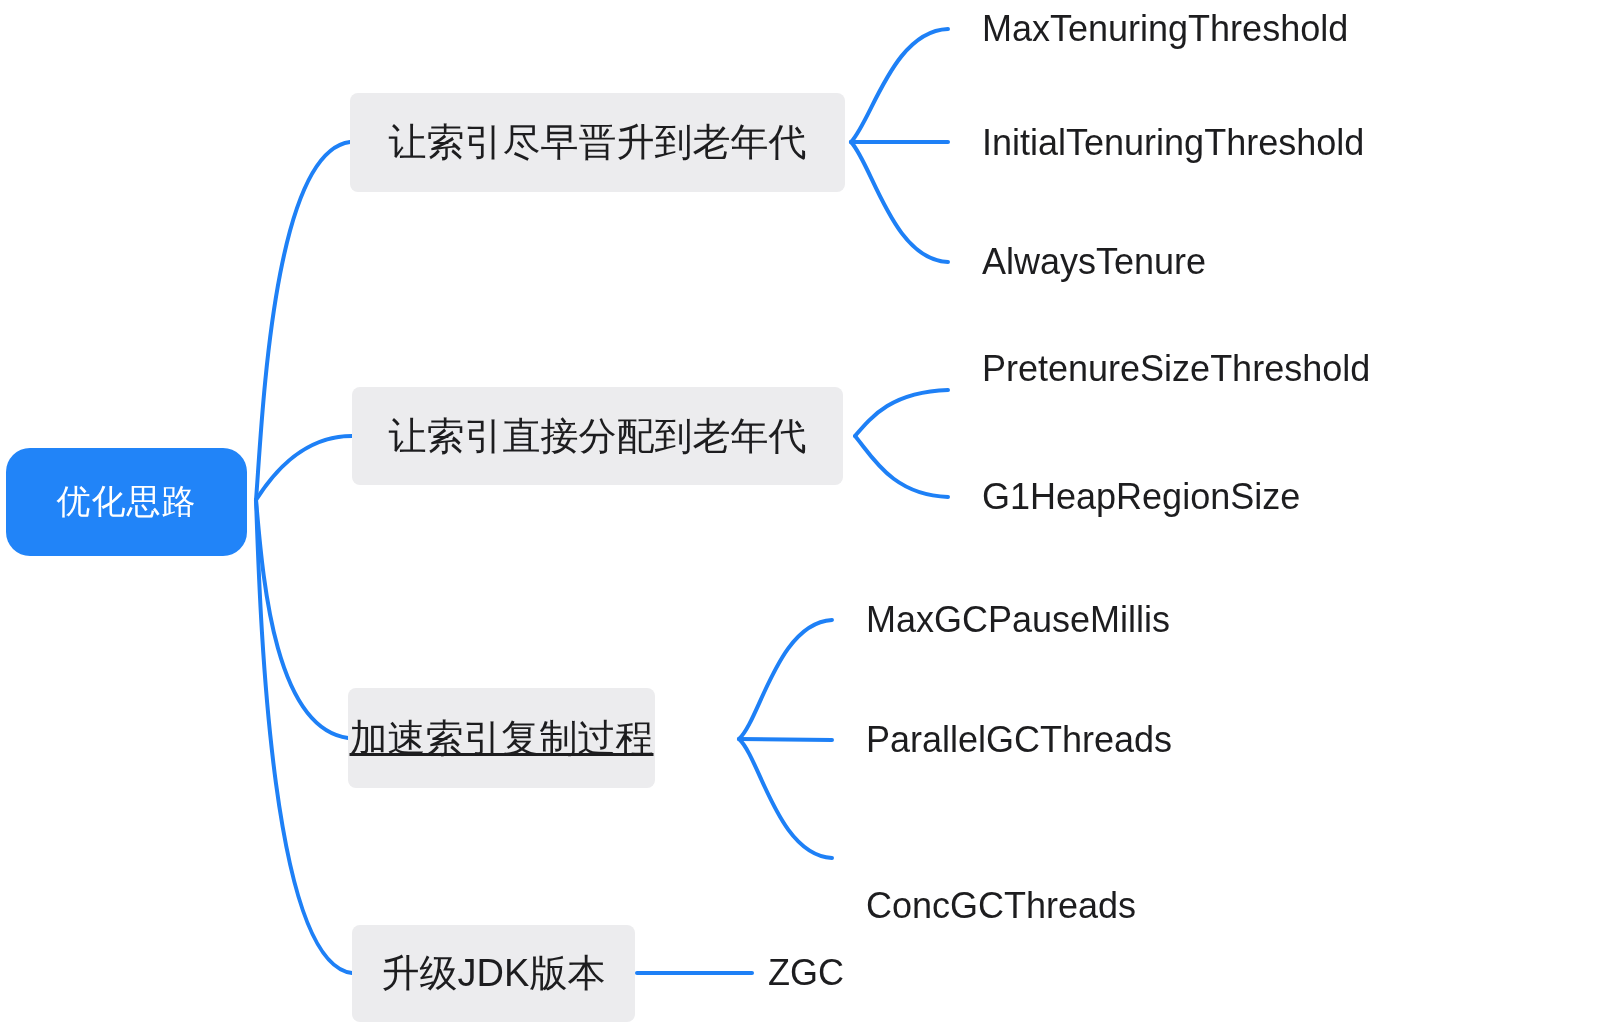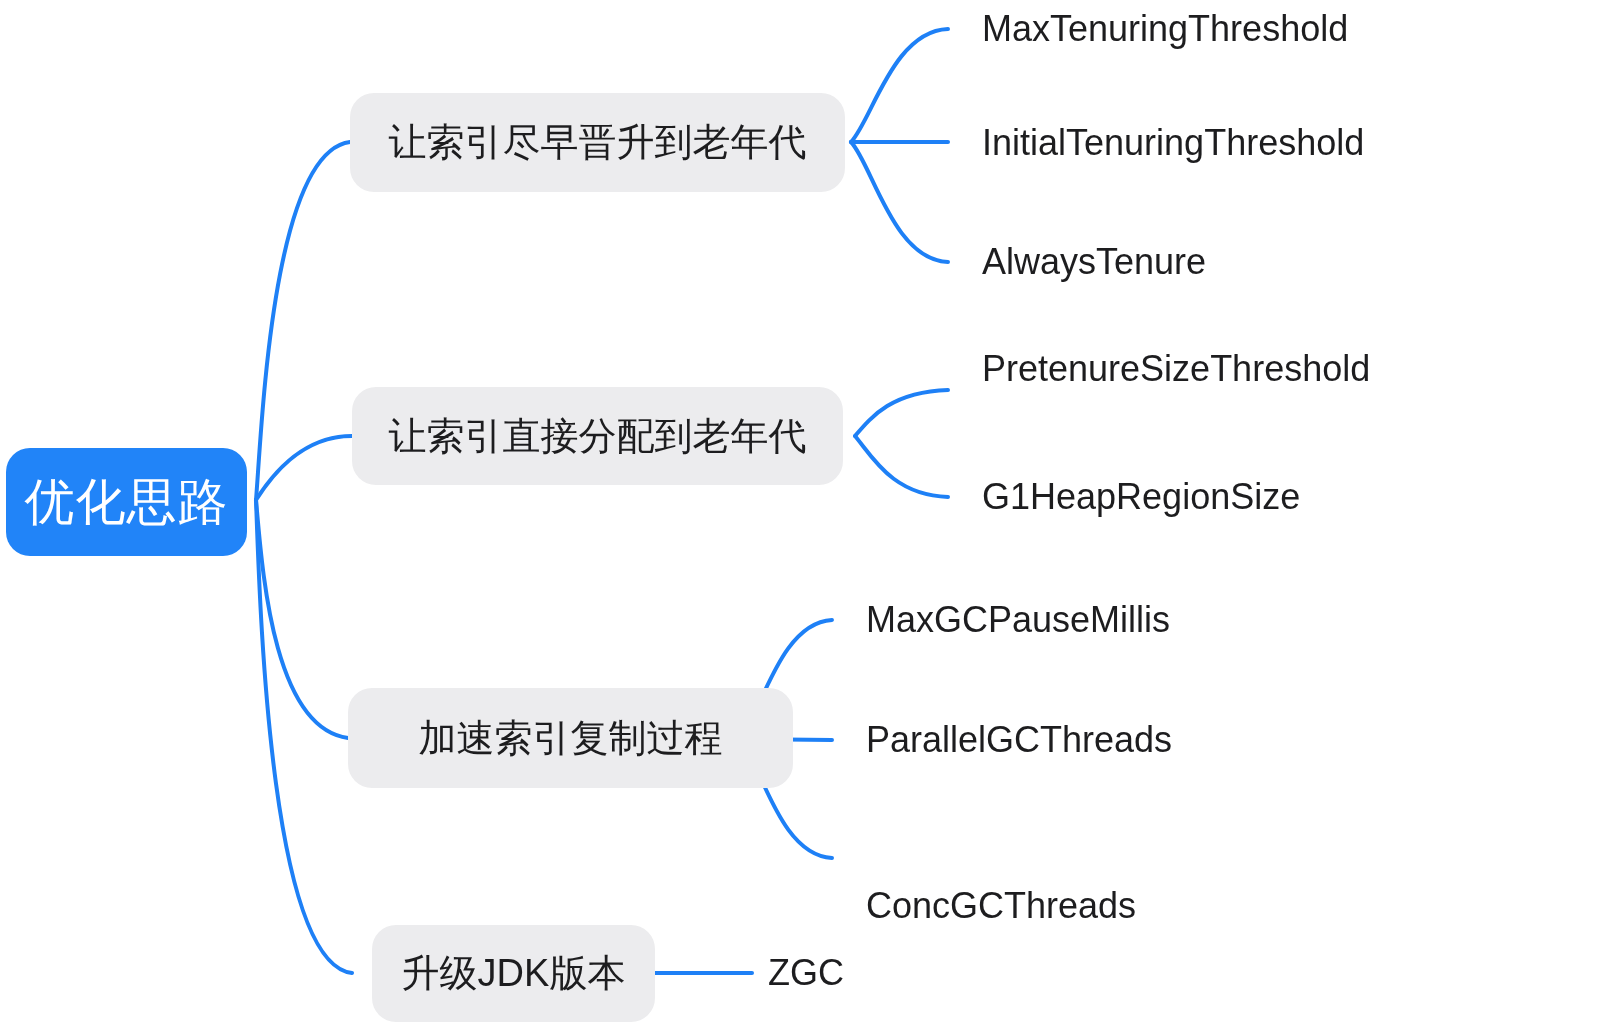--- a/index.html
+++ b/index.html
@@ -39,28 +39,28 @@
     display:flex;
     align-items:center;
     justify-content:center;
     white-space:nowrap;
     cursor:default;
   }
   .node.root{
     background:var(--root-bg,#2184F8);
     color:var(--root-text,#fff);
     border-radius:24px;
-    font-size:50px;
+    font-size:34px;
     letter-spacing:1px;
     font-family:Liberation Mono, monospace;
   }
   .node.branch{
     background:var(--branch-bg,#ECECEE);
     color:var(--node-text,#1D1D1F);
-    border-radius:24px;
+    border-radius:8px;
     font-size:38px;
   }
   .node.leaf{
     background:transparent;
     color:var(--node-text,#1D1D1F);
     font-size:36px;
     justify-content:flex-start;
     height:50px;
   }
 </style>
@@ -89,23 +89,23 @@
 
     <path d="M637,973 L752,973"></path>
   </svg>
 
   <div class="node root" style="left:6px;top:448px;width:241px;height:108px;">优化思路</div>
 
   <div class="node branch" style="left:350px;top:93px;width:495px;height:99px;">让索引尽早晋升到老年代</div>
 
   <div class="node branch" style="left:352px;top:387px;width:491px;height:98px;">让索引直接分配到老年代</div>
 
-  <div class="node branch" style="left:348px;top:688px;width:445px;height:100px;">加速索引复制过程</div>
+  <div class="node branch" style="left:348px;top:688px;width:307px;height:100px;text-decoration:underline;">加速索引复制过程</div>
 
-  <div class="node branch" style="left:352px;top:925px;width:283px;height:97px;margin-left:20px;">升级JDK版本</div>
+  <div class="node branch" style="left:352px;top:925px;width:283px;height:97px;">升级JDK版本</div>
 
   <div class="node leaf" style="left:982px;top:4px;">MaxTenuringThreshold</div>
   <div class="node leaf" style="left:982px;top:118px;">InitialTenuringThreshold</div>
   <div class="node leaf" style="left:982px;top:237px;">AlwaysTenure</div>
 
   <div class="node leaf" style="left:982px;top:344px;">PretenureSizeThreshold</div>
   <div class="node leaf" style="left:982px;top:472px;">G1HeapRegionSize</div>
 
   <div class="node leaf" style="left:866px;top:595px;">MaxGCPauseMillis</div>
   <div class="node leaf" style="left:866px;top:715px;">ParallelGCThreads</div>

